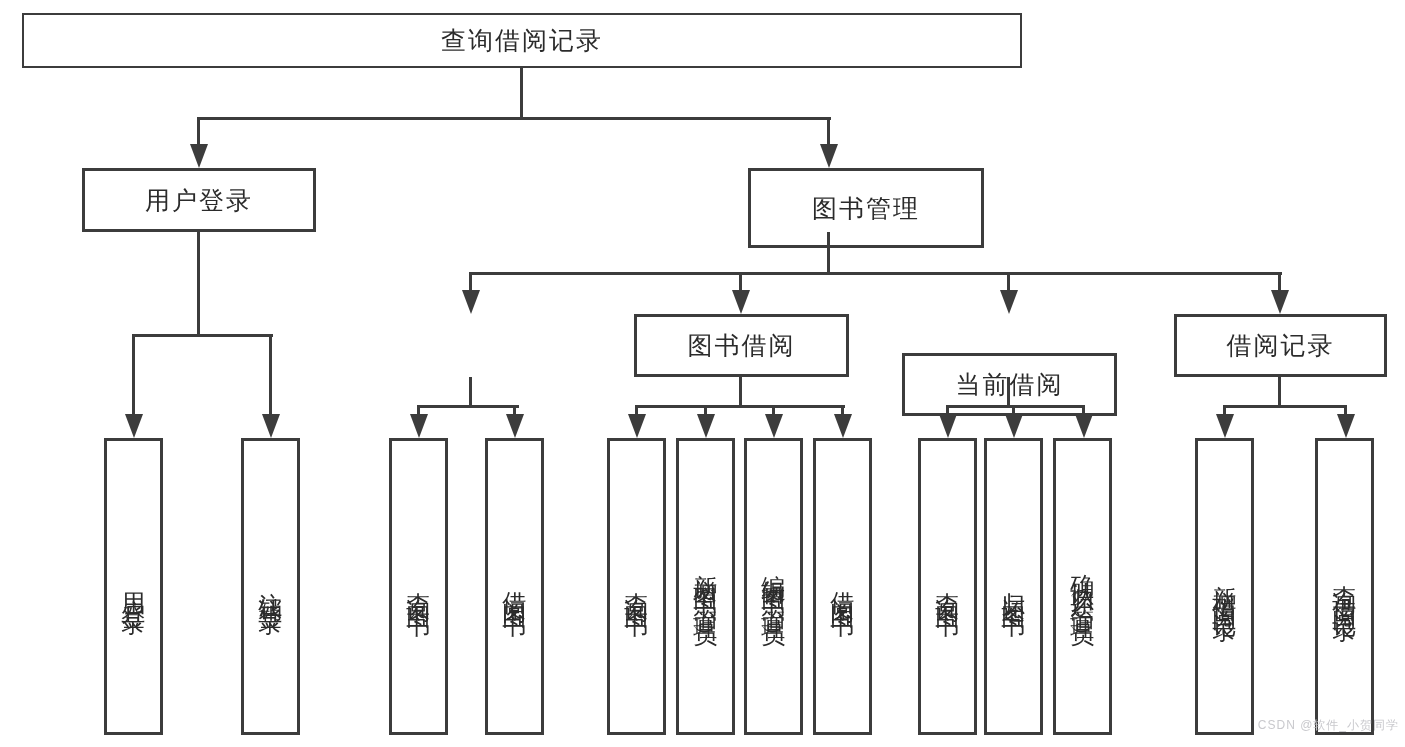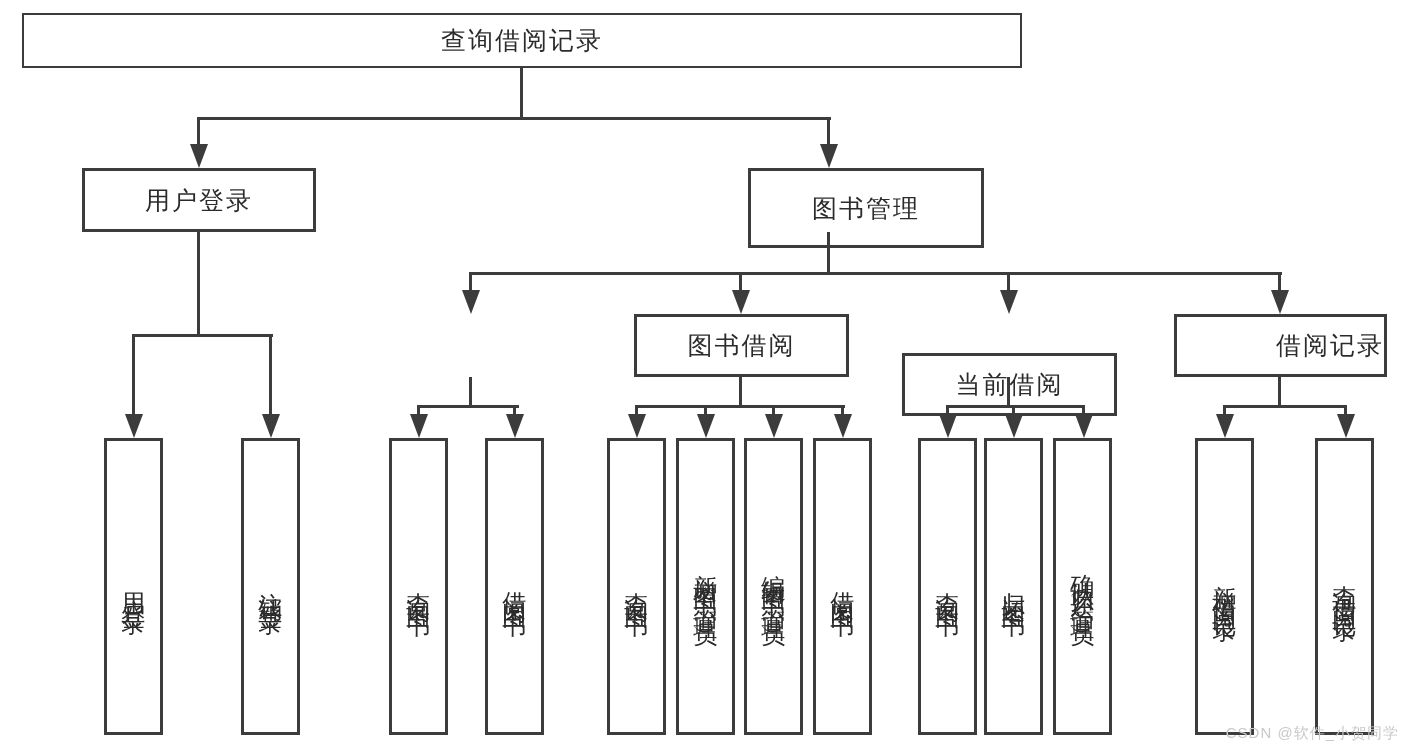--- a/index.html
+++ b/index.html
@@ -47,22 +47,22 @@
   .vline{position:absolute;width:3px;background:var(--line);}
   .hline{position:absolute;height:3px;background:var(--line);}
   .arrow{
     position:absolute;width:0;height:0;
     border-left:9px solid transparent;
     border-right:9px solid transparent;
     border-top:24px solid var(--line);
   }
   .watermark{
     position:absolute;
-    right:6px;bottom:4px;
-    font-size:15px;
+    right:6px;bottom:13px;
+    font-size:12px;
     letter-spacing:1px;
     color:var(--wm);
     z-index:10;
     white-space:nowrap;
   }
 </style>
 </head>
 <body>
 
 <div class="canvas">
@@ -102,21 +102,21 @@
   <div class="arrow" style="left:1000px;top:290px;"></div>
   <div class="vline" style="left:1278px;top:272px;height:21px;"></div>
   <div class="arrow" style="left:1271px;top:290px;"></div>
 
   <div class="box" style="left:634px;top:314px;width:215px;height:63px;">
     <span>图书借阅</span>
   </div>
   <div class="box" style="left:902px;top:314px;width:215px;height:63px;margin-top:39px;">
     <span>当前借阅</span>
   </div>
-  <div class="box" style="left:1174px;top:314px;width:213px;height:63px;justify-content:flex-end;">
+  <div class="box" style="left:1174px;top:314px;width:213px;height:63px;">
     <span>借阅记录</span>
   </div>
 
   <div class="vline" style="left:469px;top:377px;height:31px;"></div>
   <div class="hline" style="left:417px;top:405px;width:102px;"></div>
   <div class="vline" style="left:417px;top:405px;height:13px;"></div>
   <div class="arrow" style="left:410px;top:414px;"></div>
   <div class="vline" style="left:513px;top:405px;height:13px;"></div>
   <div class="arrow" style="left:506px;top:414px;"></div>
 

